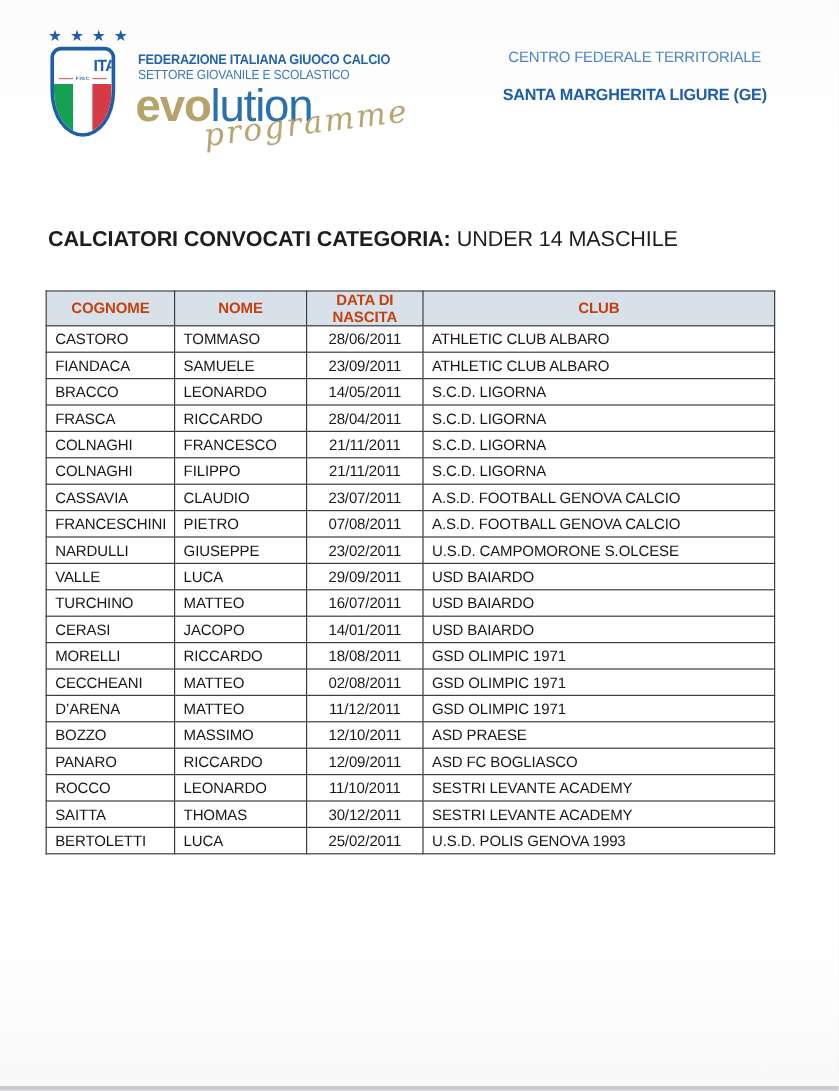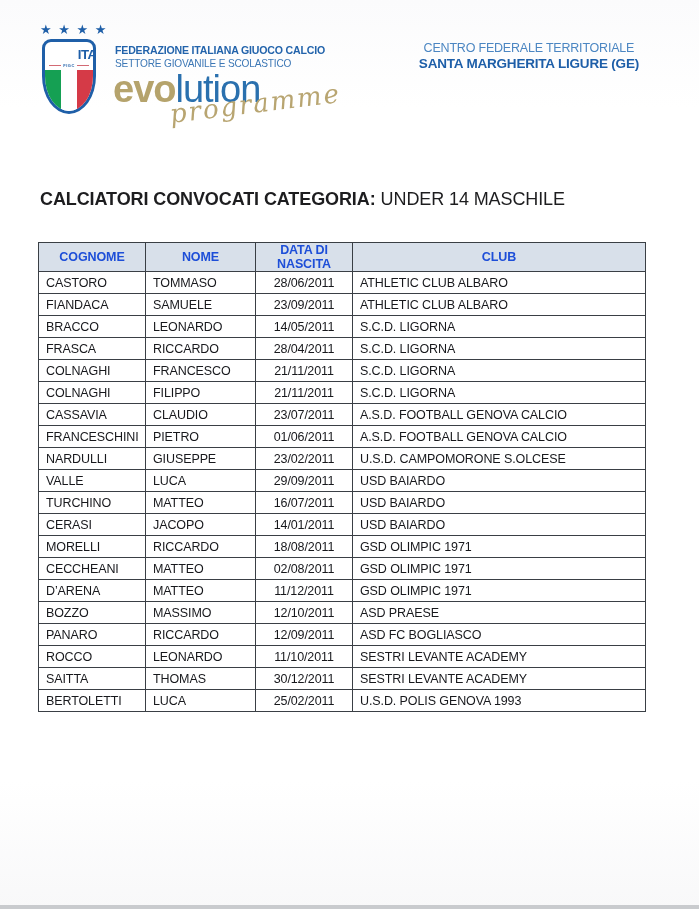--- a/index.html
+++ b/index.html
@@ -57,33 +57,33 @@
   .evo-blue{color:#2a70ae;font-weight:normal;}
   .programme{
     position:absolute;left:170px;top:99px;
     font-family:"DejaVu Serif", serif;font-style:italic;
     font-size:26px;color:#b8a571;letter-spacing:2px;
     transform:rotate(-7deg);transform-origin:left center;white-space:nowrap;
   }
   
   .cft-block{position:absolute;top:41px;right:60px;text-align:center;white-space:nowrap;}
   .cft-line1{font-size:12.5px;color:#4b86c2;letter-spacing:-0.2px;}
-  .cft-line2{font-size:13.5px;font-weight:bold;color:#1d5ea8;letter-spacing:-0.2px;margin-top:1px;}
+  .cft-line2{font-size:13.5px;font-weight:bold;color:#1d5ea8;letter-spacing:-0.2px;margin-top:16px;}
   
   .doc-title{position:absolute;left:40px;top:189px;font-size:18px;color:#1d1d1f;white-space:nowrap;}
   .doc-title .t-bold{font-weight:bold;letter-spacing:-0.1px;}
   .doc-title .t-reg{font-weight:normal;letter-spacing:-0.1px;}
   
   table.roster{
     position:absolute;left:38px;top:242px;width:607px;
     border-collapse:collapse;table-layout:fixed;
   }
   .roster th{
     background:#d8e0ea;border:1.5px solid #3a3f45;
-    font-size:12.5px;font-weight:bold;color:#1d4ed8;
+    font-size:12.5px;font-weight:bold;color:#c2410c;
     height:24px;text-align:center;letter-spacing:-0.1px;padding:0 14px;
   }
   .roster td{
     border:1.5px solid #3a3f45;font-size:12.5px;color:#17181c;
     height:21px;padding:0 7px;letter-spacing:-0.1px;white-space:nowrap;
     overflow:hidden;text-align:left;
   }
   .roster td.center{text-align:center;margin-top:12px;}
   
   .bottom-strip{position:absolute;left:0;bottom:0;width:100%;height:4px;background:#c9cbce;}
@@ -182,21 +182,21 @@
         </tr>
         <tr>
           <td>CASSAVIA</td>
           <td>CLAUDIO</td>
           <td class="center">23/07/2011</td>
           <td>A.S.D. FOOTBALL GENOVA CALCIO</td>
         </tr>
         <tr>
           <td>FRANCESCHINI</td>
           <td>PIETRO</td>
-          <td class="center">01/06/2011</td>
+          <td class="center">07/08/2011</td>
           <td>A.S.D. FOOTBALL GENOVA CALCIO</td>
         </tr>
         <tr>
           <td>NARDULLI</td>
           <td>GIUSEPPE</td>
           <td class="center">23/02/2011</td>
           <td>U.S.D. CAMPOMORONE S.OLCESE</td>
         </tr>
         <tr>
           <td>VALLE</td>

